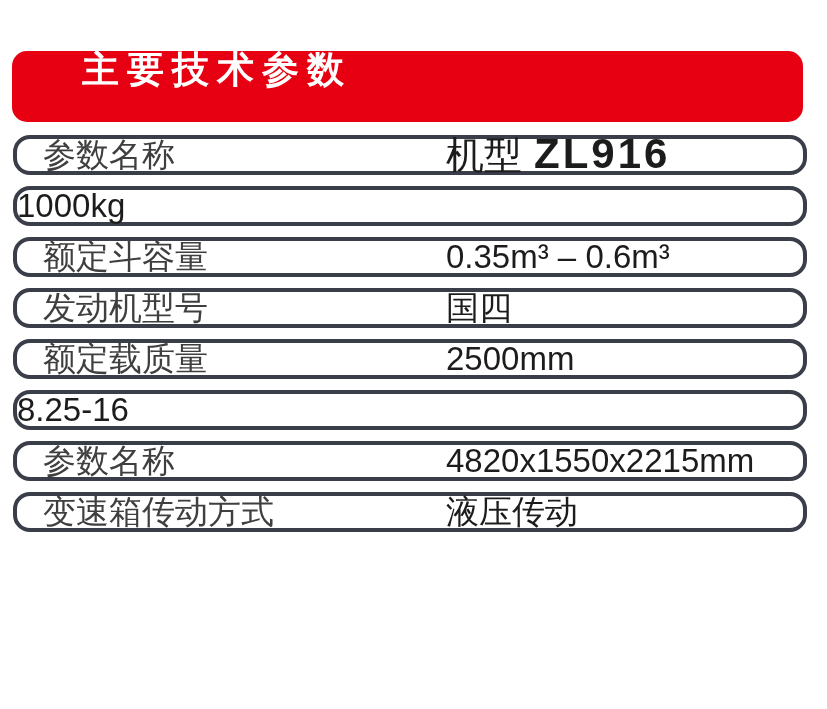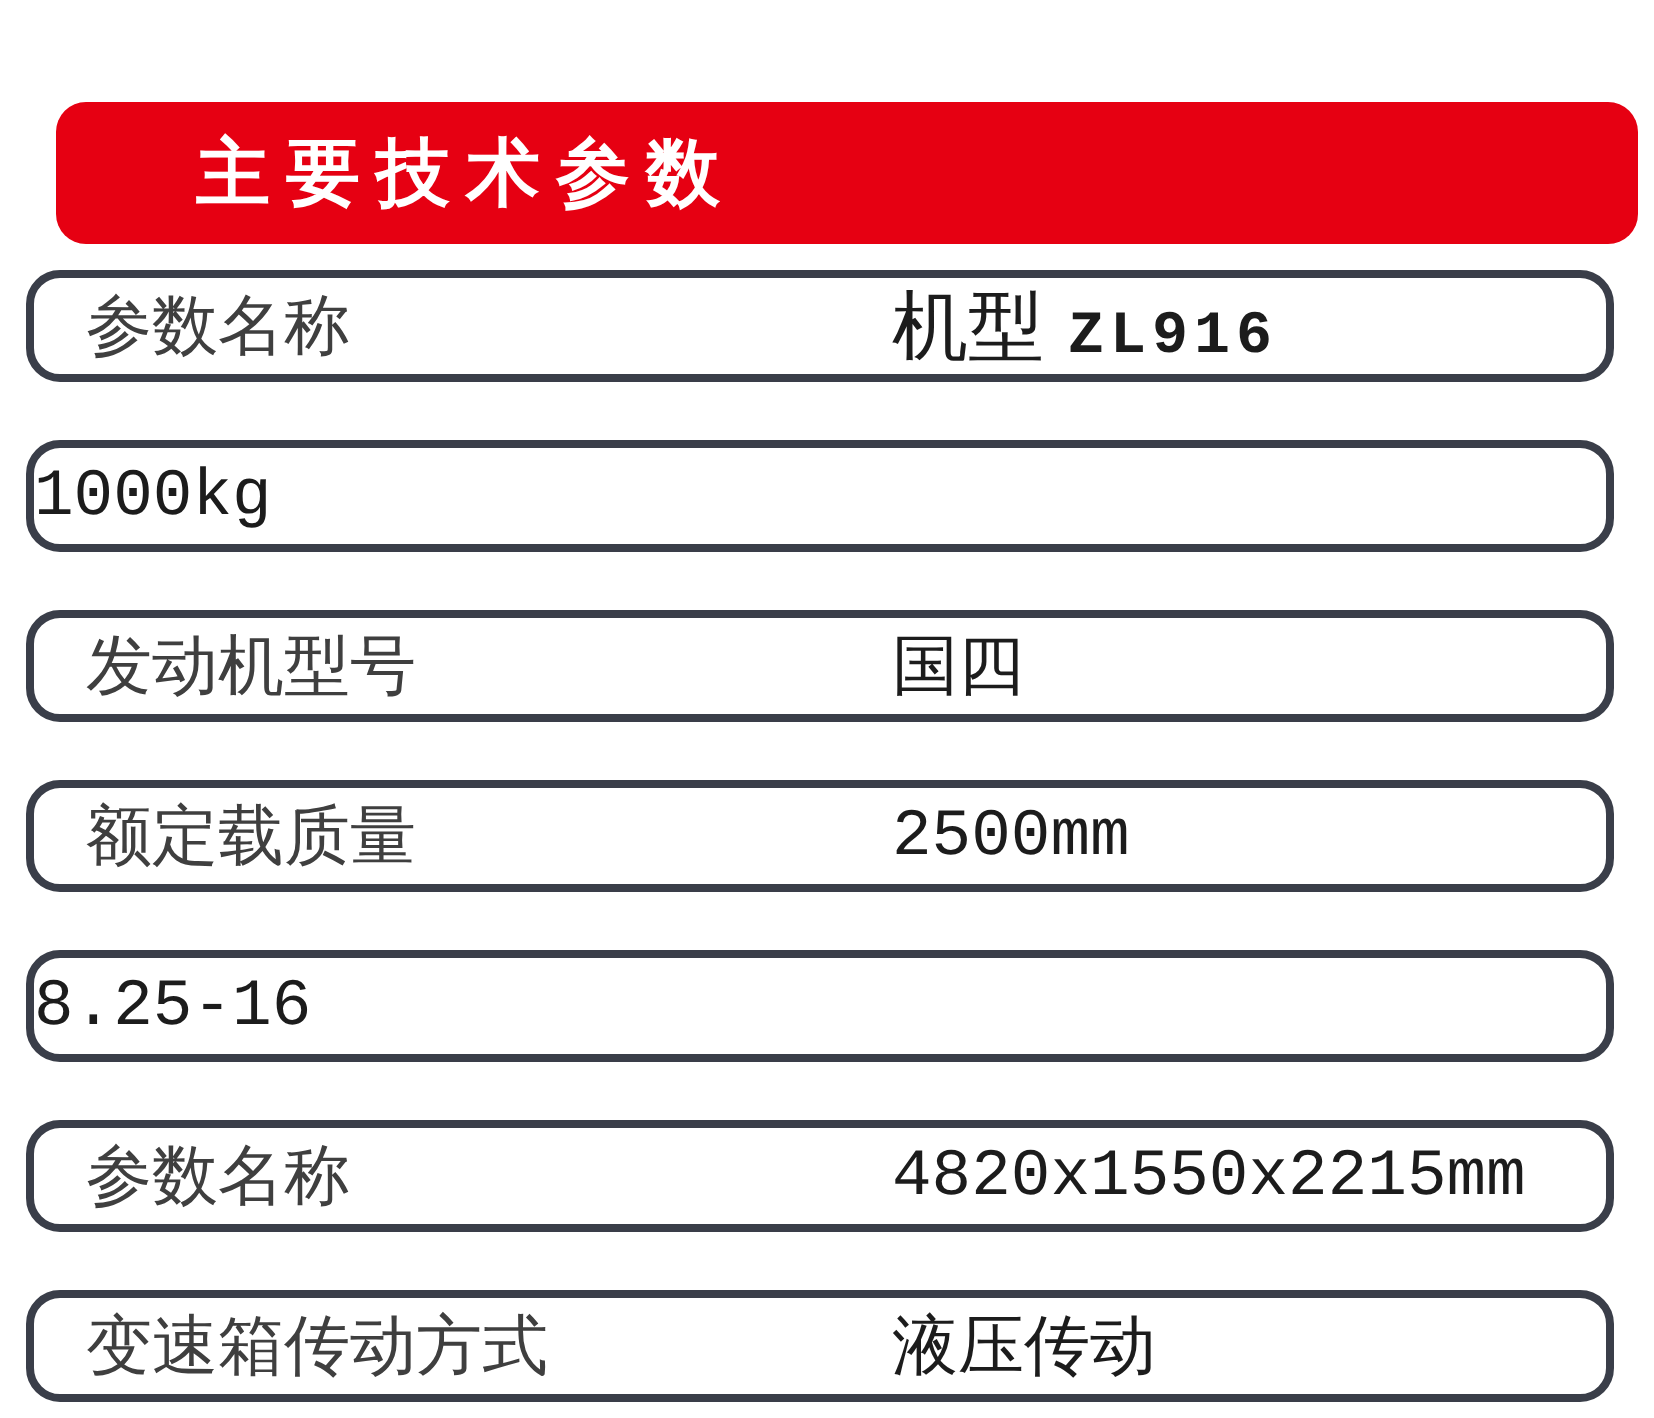--- a/index.html
+++ b/index.html
@@ -8,75 +8,73 @@
     height: 709px;
     position: relative;
     overflow: hidden;
     background: var(--background, #ffffff);
     font-family: "Liberation Sans", sans-serif;
   }
 
   
   .banner {
     position: absolute;
-    left: 28px;
+    left: 12px;
     top: 51px;
     width: 791px;
     height: 71px;
     background: var(--accent-red, #e60012);
     border-radius: 15px;
     display: flex;
-    align-items: center;
   }
   .banner-title {
     color: #ffffff;
     font-weight: bold;
     font-size: 37px;
     letter-spacing: 8px;
     padding-left: 70px;
     line-height: 1;
     white-space: nowrap;
   }
 
   
   .rows {
     position: absolute;
     left: 13px;
     top: 135px;
     width: 794px;
   }
   .row {
     box-sizing: border-box;
-    height: 56px;
-    margin-bottom: 29px;
+    height: 40px;
+    margin-bottom: 11px;
     background: #ffffff;
     border: 4px solid var(--border, #3a3e49);
     border-radius: 17px;
     display: flex;
     align-items: center;
-    font-family: Liberation Mono, monospace;
   }
   .row-label {
     flex: 0 0 auto;
     width: 403px;
     padding-left: 26px;
     font-size: 33px;
     color: var(--label-text, #3f3f3f);
     white-space: nowrap;
     overflow: hidden;
   }
   .row-value {
     font-size: 33px;
     color: var(--value-text, #1c1c1c);
     white-space: nowrap;
   }
   .header-value { display: inline-flex; align-items: baseline; }
   .model-prefix { font-size: 38px; }
   .model-name {
-    font-size: 30px;
+    font-size: 42px;
     font-weight: 800;
     letter-spacing: 3px;
     margin-left: 12px;
   }
 </style>
 </head>
 <body>
 
 <div class="page">
 
@@ -91,20 +89,24 @@
       <span class="row-value header-value">
         <span class="model-prefix">机型</span>
         <span class="model-name">ZL916</span>
       </span>
     </div>
 
     <div class="row">
       <span class="row-value">1000kg</span>
     </div>
 
+    <div class="row">
+      <span class="row-label">额定斗容量</span>
+      <span class="row-value">0.35m³ – 0.6m³</span>
+    </div>
 
     <div class="row">
       <span class="row-label">发动机型号</span>
       <span class="row-value">国四</span>
     </div>
 
     <div class="row">
       <span class="row-label">额定载质量</span>
       <span class="row-value">2500mm</span>
     </div>

